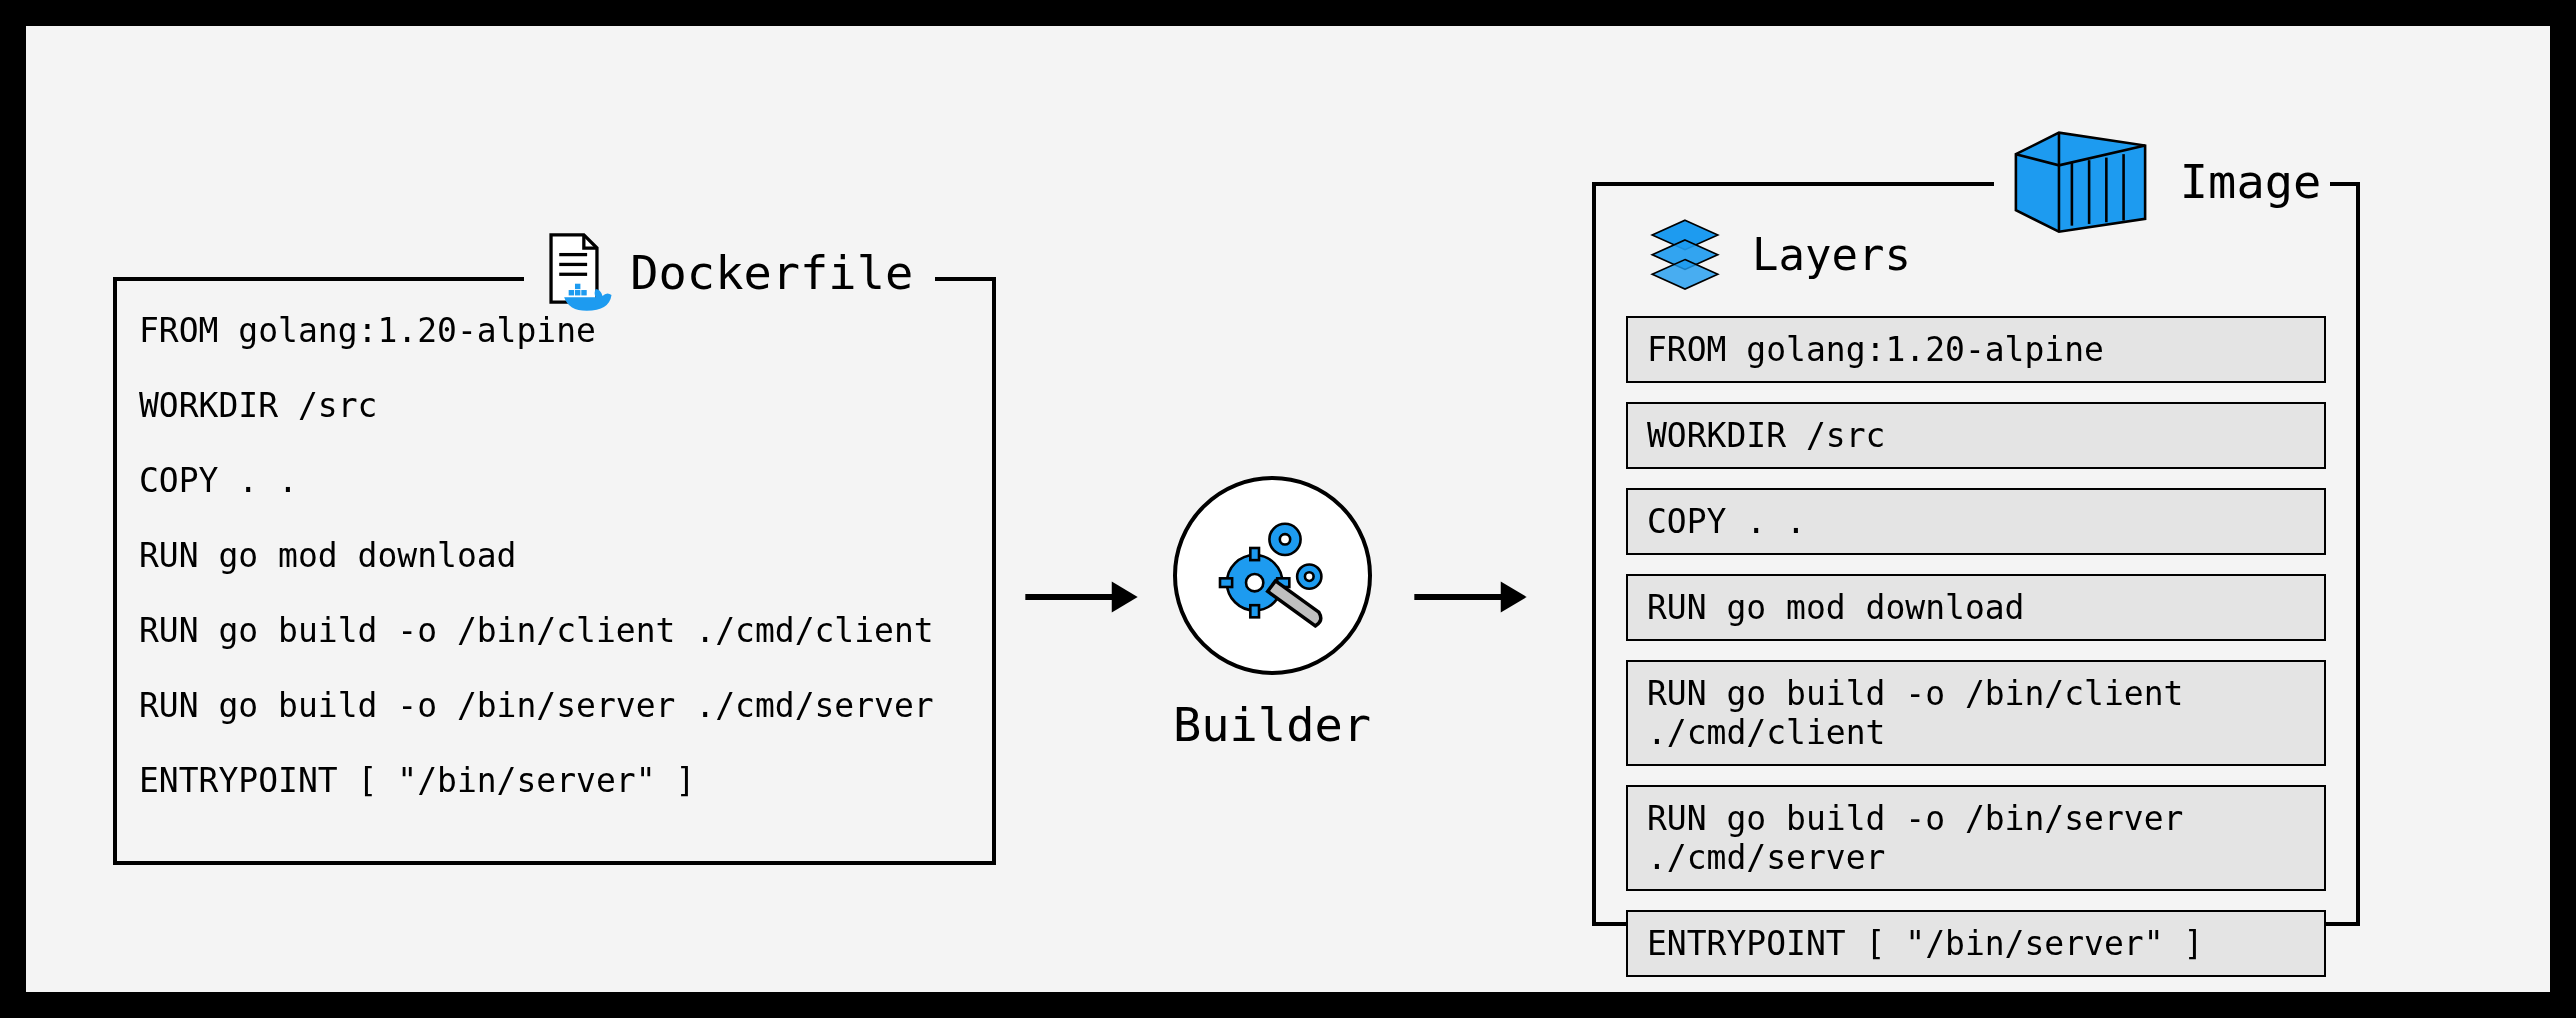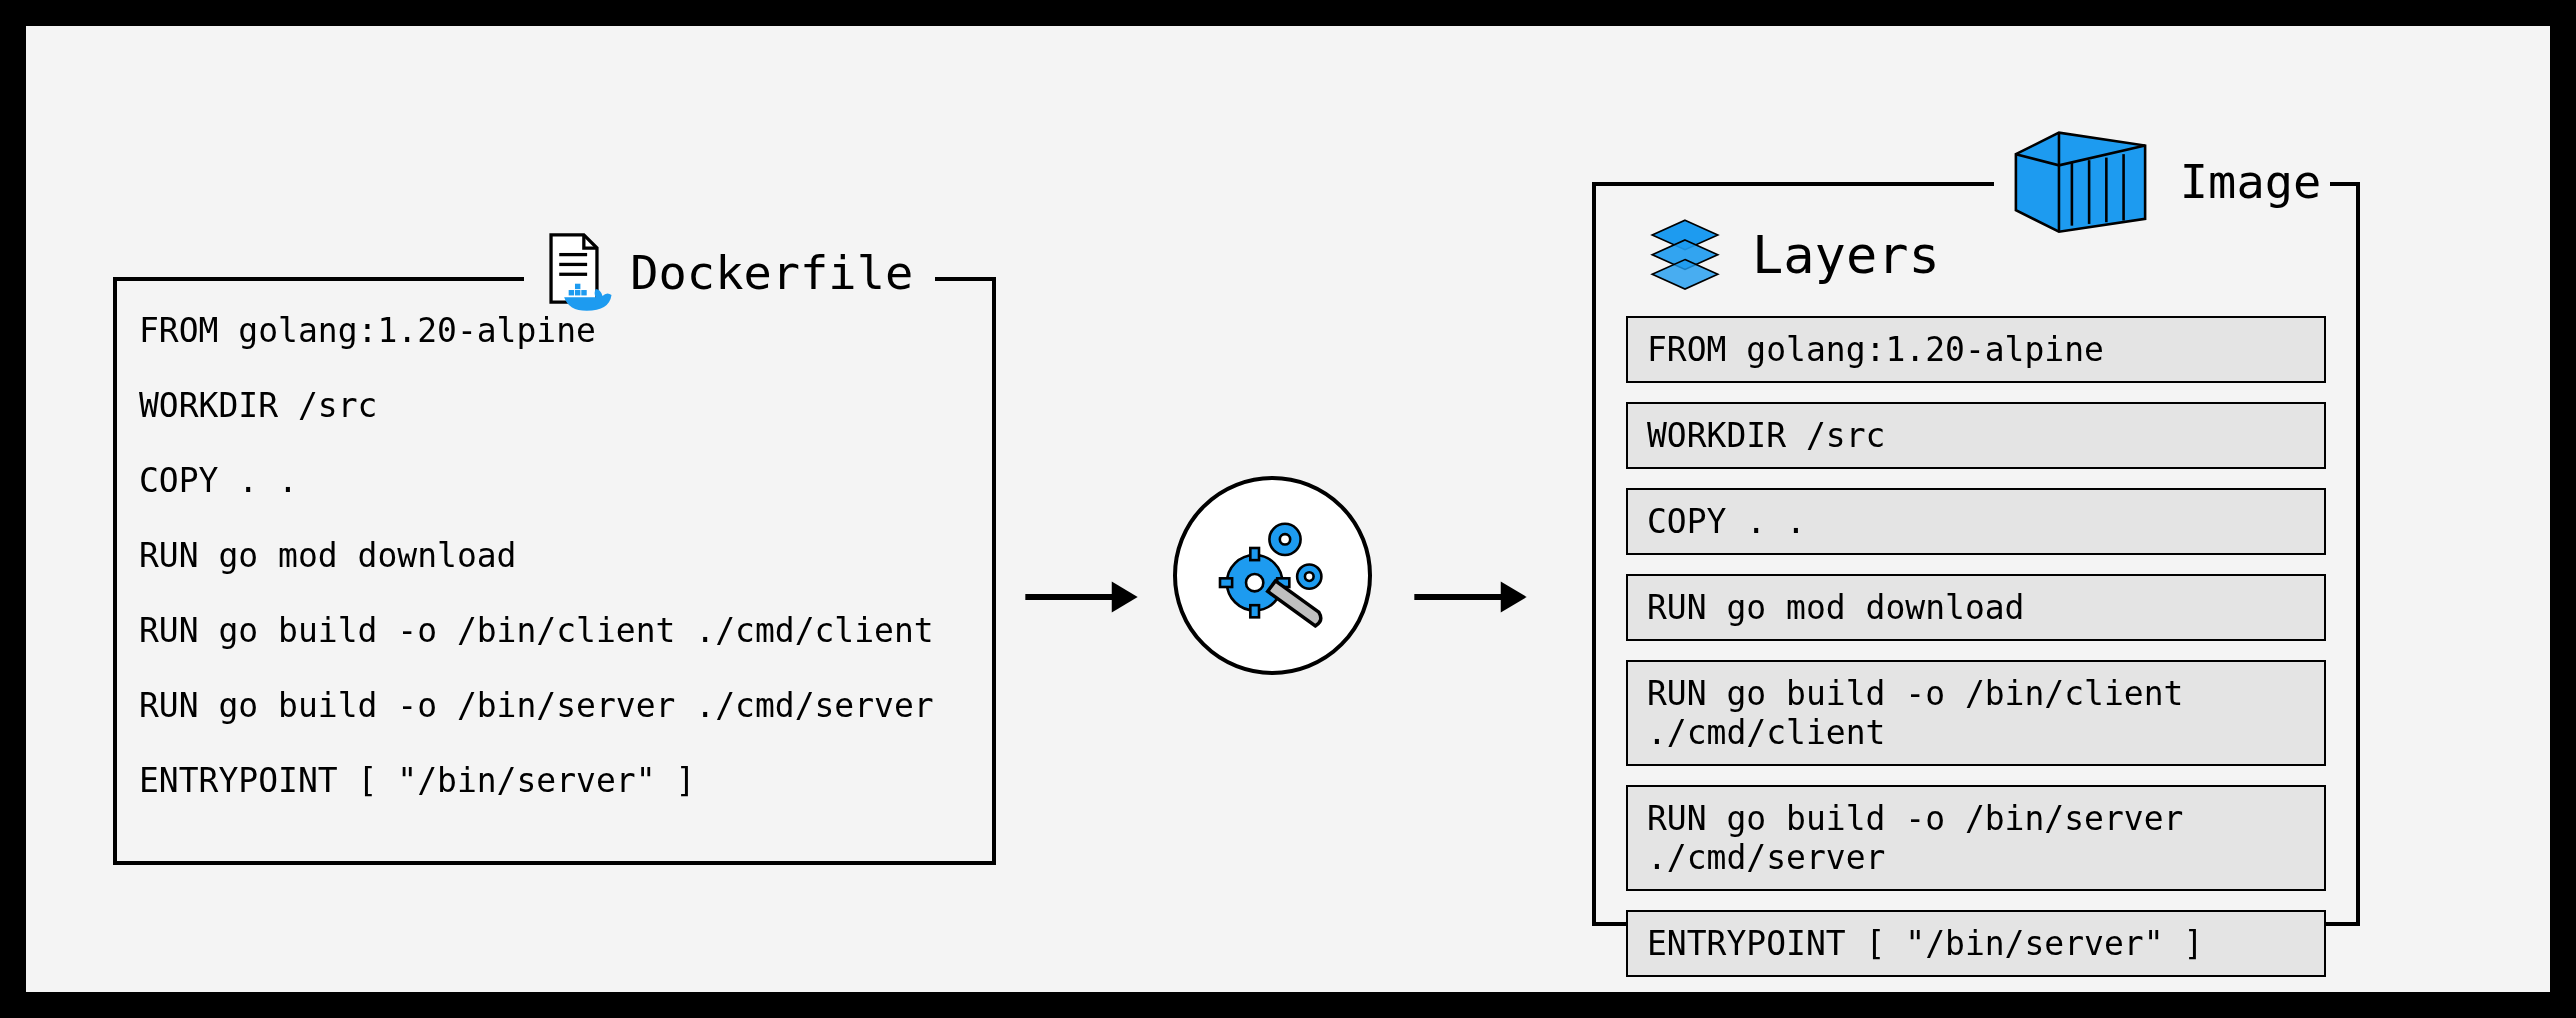--- a/index.html
+++ b/index.html
@@ -84,21 +84,21 @@
     background:var(--paper);
     padding:0 8.7px 0 13px;
     display:flex;align-items:center;gap:26px;
   }
   .image-title{font-size:47px}
   .layers-header{
     position:absolute;
     left:48px; top:26px;
     display:flex;align-items:center;gap:26px;
   }
-  .layers-label{font-size:52px}
+  .layers-label{font-size:44px}
   .layer-boxes{display:flex;flex-direction:column;gap:19px}
   .layer{
     border:2.6px solid var(--ink);
     background:var(--box);
     font-size:33px;font-weight:500;
     padding:12px 19px;
   }
 
   
   .icon{display:inline-block}
@@ -168,20 +168,21 @@
             <circle cx="118" cy="78" r="14"></circle>
             <circle cx="118" cy="78" r="5" fill="#fff"></circle>
           </g>
 
           <g stroke="#000" stroke-width="4" fill="#bfbfbf">
             <path d="M70 95 l55 40 q10 -6 4 -16 l-50 -36 z"></path>
           </g>
         </svg>
       </span>
     </div>
+    <div class="builder-label">Builder</div>
   </div>
 
   <span class="arrow right">
     <svg viewBox="0 0 140 60" width="121" height="52">
       <line x1="5" y1="30" x2="110" y2="30" stroke="#000" stroke-width="7"></line>
       <path d="M105 12 L135 30 L105 48 z" fill="#000"></path>
     </svg>
   </span>
 
   <div class="image-panel">

